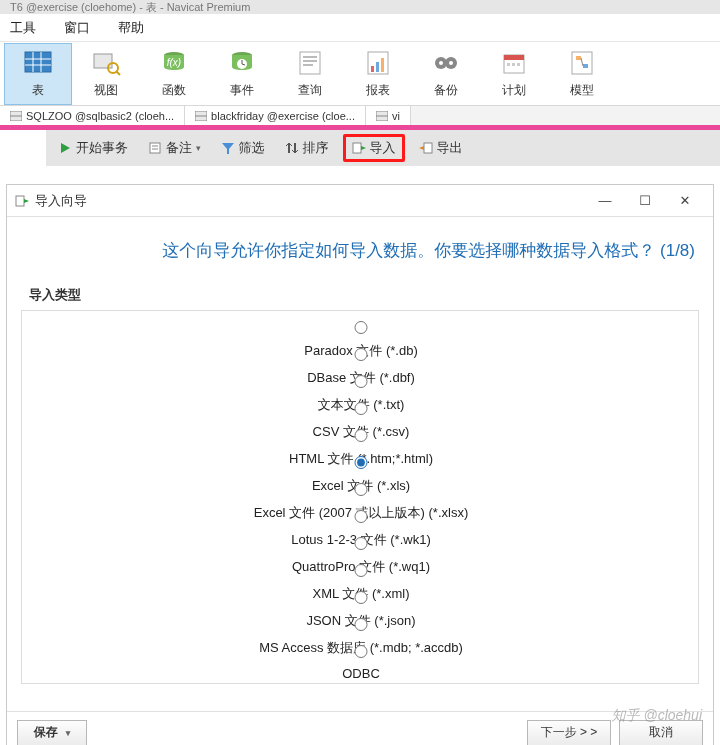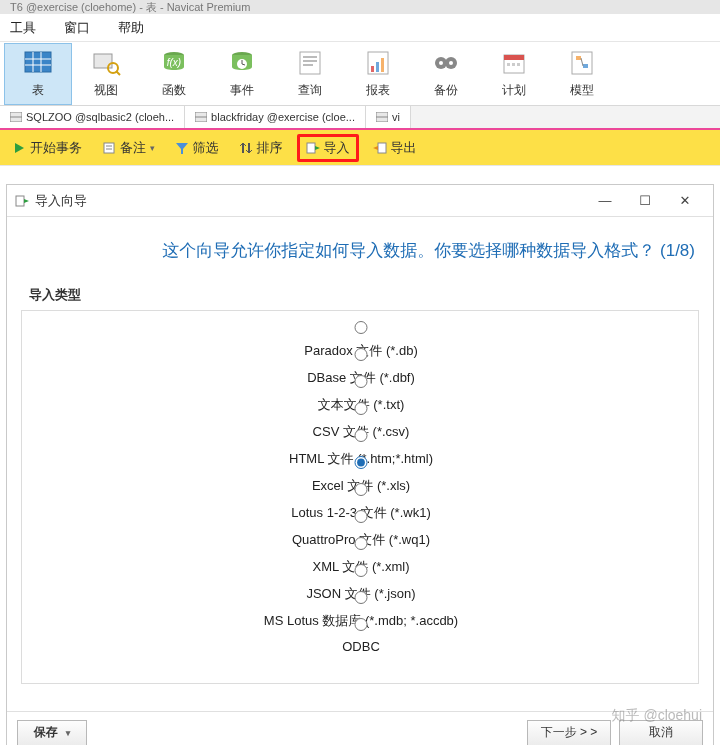--- a/index.html
+++ b/index.html
@@ -5,43 +5,43 @@
   * { box-sizing: border-box; margin: 0; padding: 0; }
   html, body { width: 720px; height: 745px; font-family: "Microsoft YaHei", Arial, sans-serif; font-size: 12px; background: #fff; overflow: hidden; }
   .titlebar { height: 14px; background: #e6e6e6; color: #777; font-size: 11px; padding-left: 10px; line-height: 14px; white-space: nowrap; overflow: hidden; }
   .menubar { height: 28px; background: #fff; border-bottom: 1px solid #e6e6e6; display: flex; align-items: center; padding-left: 10px; gap: 28px; color: #222; font-size: 13px; }
   .menubar span { cursor: default; }
   .ribbon { height: 64px; background: #fff; display: flex; align-items: center; padding-left: 4px; border-bottom: 1px solid #d8d8d8; }
   .ribbon-item { width: 68px; text-align: center; display: flex; flex-direction: column; align-items: center; justify-content: center; gap: 4px; font-size: 12px; color: #333; height: 62px; }
   .ribbon-item.active { background: #cde6f7; border: 1px solid #8cc2e9; }
   .ribbon-icon { width: 30px; height: 30px; display: flex; align-items: center; justify-content: center; }
   .ribbon-icon svg { width: 30px; height: 30px; }
-  .tabstrip { height: 24px; background: #f3f3f3; border-bottom: 2px solid #ec4899; display: flex; align-items: center; font-size: 11px; color: #333; white-space: nowrap; overflow: hidden; }
+  .tabstrip { height: 24px; background: #f3f3f3; border-bottom: 5px solid #ec4899; display: flex; align-items: center; font-size: 11px; color: #333; white-space: nowrap; overflow: hidden; }
   .tab { padding: 0 10px; height: 22px; display: flex; align-items: center; border-right: 1px solid #d8d8d8; background: #fff; gap: 4px; }
   .tab-icon { width: 12px; height: 10px; display: inline-block; }
-  .toolbar2 { height: 36px; background: #fde047; border-bottom: 1px solid #e6e6e6; display: flex; align-items: center; padding-left: 6px; gap: 8px; font-size: 13px; color: #333; }
+  .toolbar2 { height: 36px; background: #e5e5e5; border-bottom: 1px solid #e6e6e6; display: flex; align-items: center; padding-left: 6px; gap: 8px; font-size: 13px; color: #333; margin-left: 46px; }
   .tbtn { display: flex; align-items: center; gap: 4px; padding: 4px 6px; }
   .tbtn svg { width: 14px; height: 14px; }
   .highlight-box { border: 3px solid #ff1a1a; border-radius: 2px; padding: 2px 6px; display: flex; align-items: flex-start; gap: 4px; }
   .wizard { position: absolute; left: 6px; top: 184px; width: 708px; height: 570px; background: #fff; border: 1px solid #c9c9c9; }
   .wiz-title { height: 32px; display: flex; align-items: center; padding: 0 8px; border-bottom: 1px solid #e0e0e0; font-size: 13px; color: #333; }
   .wiz-title .spacer { flex: 1; }
   .wiz-ctrl { width: 40px; text-align: center; font-size: 13px; color: #444; cursor: default; }
   .wiz-head { padding: 22px 18px 14px 18px; font-size: 17px; color: #1f6db5; text-align: right; }
   .wiz-body { padding: 10px 14px 0 14px; }
   .group-label { font-size: 13px; color: #333; margin: 0 0 6px 8px; font-weight: bold; }
   .group-box { border: 1px solid #dcdcdc; height: 374px; padding: 10px 8px; }
   .radio-row { display: flex; align-items: center; gap: 8px; height: 27px; font-size: 13px; color: #222; padding-left: 2px; flex-direction: column; }
   input[type=radio] { width: 14px; height: 14px; accent-color: #1f6db5; }
   .wiz-footer { position: absolute; left: 0; right: 0; bottom: 0; height: 42px; border-top: 1px solid #e0e0e0; display: flex; align-items: center; padding: 0 10px; gap: 8px; }
   .footer-spacer { flex: 1; }
   .btn { height: 26px; min-width: 84px; border: 1px solid #b8b8b8; background: linear-gradient(#fdfdfd,#ececec); font-size: 12px; color: #333; padding: 0 10px; display: inline-flex; align-items: center; justify-content: center; }
   .btn.dd { min-width: 70px; position: relative; font-weight: bold; }
   .dd-arrow { margin-left: 8px; color: #666; font-size: 9px; }
-  .watermark { position: absolute; right: 18px; bottom: 20px; font-size: 14px; color: rgba(130,130,130,0.55); pointer-events: none; }
+  .watermark { position: absolute; right: 18px; bottom: 20px; font-size: 14px; color: rgba(130,130,130,0.55); pointer-events: none; font-style: italic; }
 </style>
 </head>
 <body>
 
 <div class="titlebar">T6 @exercise (cloehome) - 表 - Navicat Premium</div>
 
 <div class="menubar">
   <span>工具</span>
   <span>窗口</span>
   <span>帮助</span>
@@ -258,37 +258,41 @@
         <label class="radio-row">
           <input type="radio" name="imptype" style="">
           <span>HTML 文件 (*.htm;*.html)</span>
         </label>
         <label class="radio-row">
           <input type="radio" name="imptype" checked="" style="">
           <span>Excel 文件 (*.xls)</span>
         </label>
         <label class="radio-row">
           <input type="radio" name="imptype" style="">
+          <span>Excel 文件 (2007 或以上版本) (*.xlsx)</span>
+        </label>
+        <label class="radio-row">
+          <input type="radio" name="imptype" style="">
           <span>Lotus 1-2-3 文件 (*.wk1)</span>
         </label>
         <label class="radio-row">
           <input type="radio" name="imptype" style="">
           <span>QuattroPro 文件 (*.wq1)</span>
         </label>
         <label class="radio-row">
           <input type="radio" name="imptype" style="">
           <span>XML 文件 (*.xml)</span>
         </label>
         <label class="radio-row">
           <input type="radio" name="imptype" style="">
           <span>JSON 文件 (*.json)</span>
         </label>
         <label class="radio-row">
           <input type="radio" name="imptype" style="">
-          <span>MS Lotus 数据库 (*.mdb; *.accdb)</span>
+          <span>MS Access 数据库 (*.mdb; *.accdb)</span>
         </label>
         <label class="radio-row">
           <input type="radio" name="imptype" style="">
           <span>ODBC</span>
         </label>
       </div>
   </div>
   <div class="wiz-footer">
     <button class="btn dd">
       <span>保存</span>

